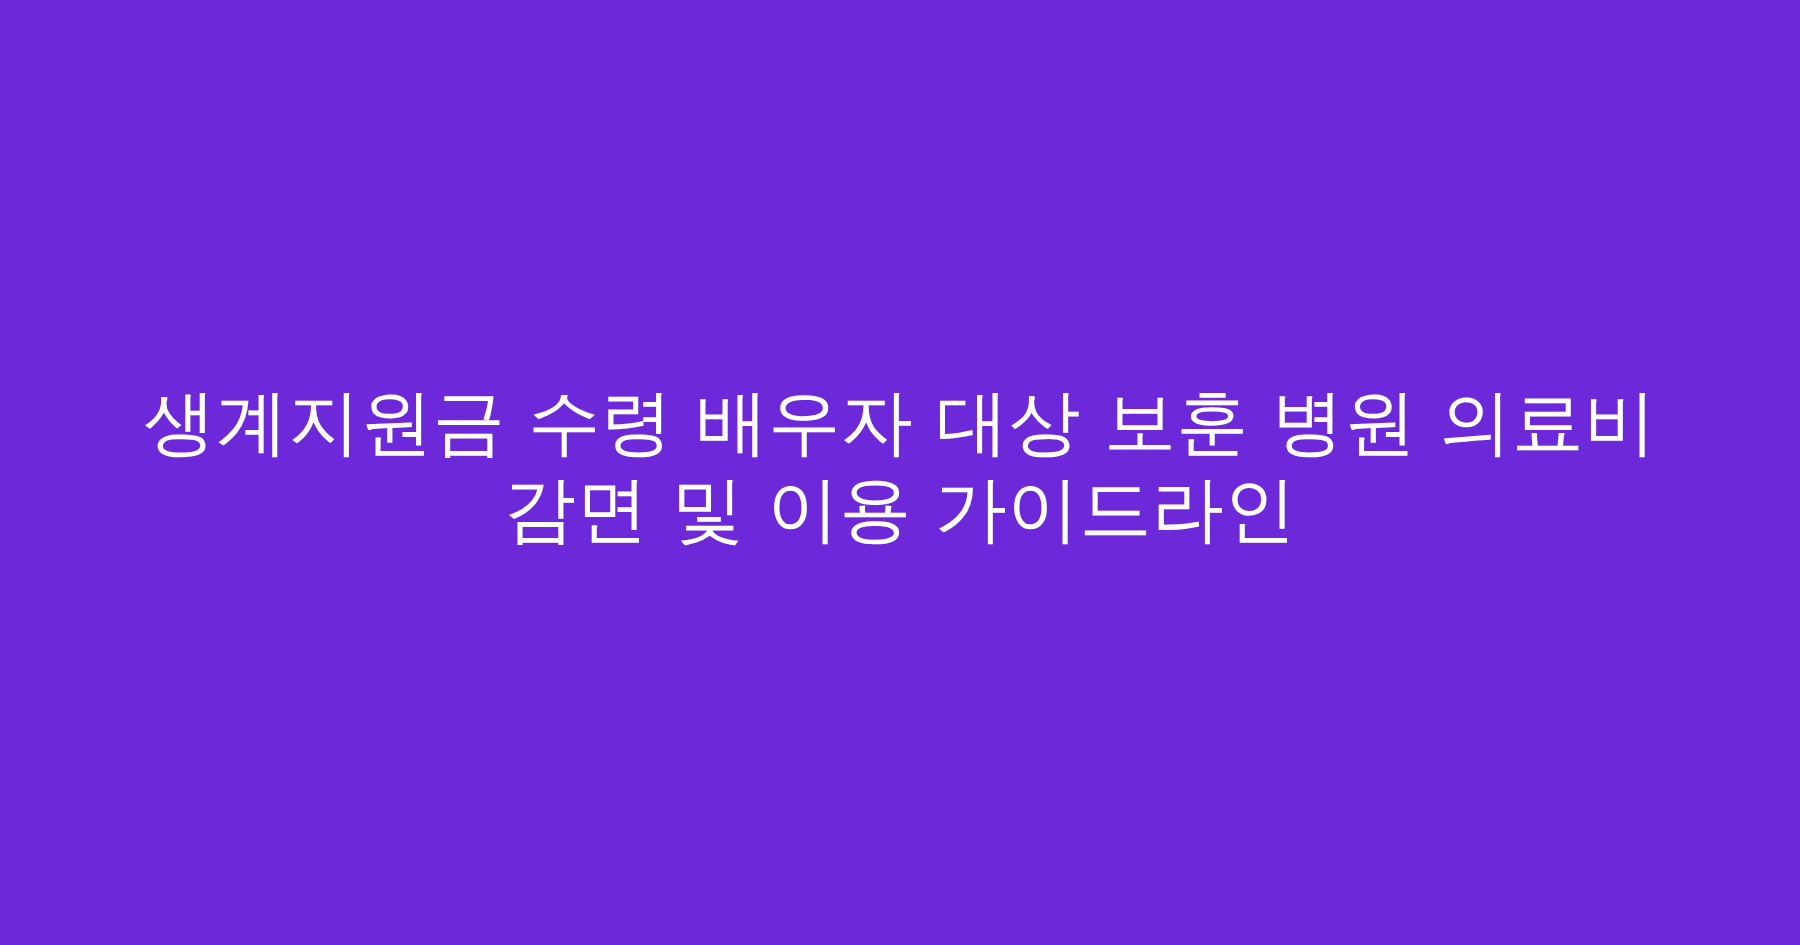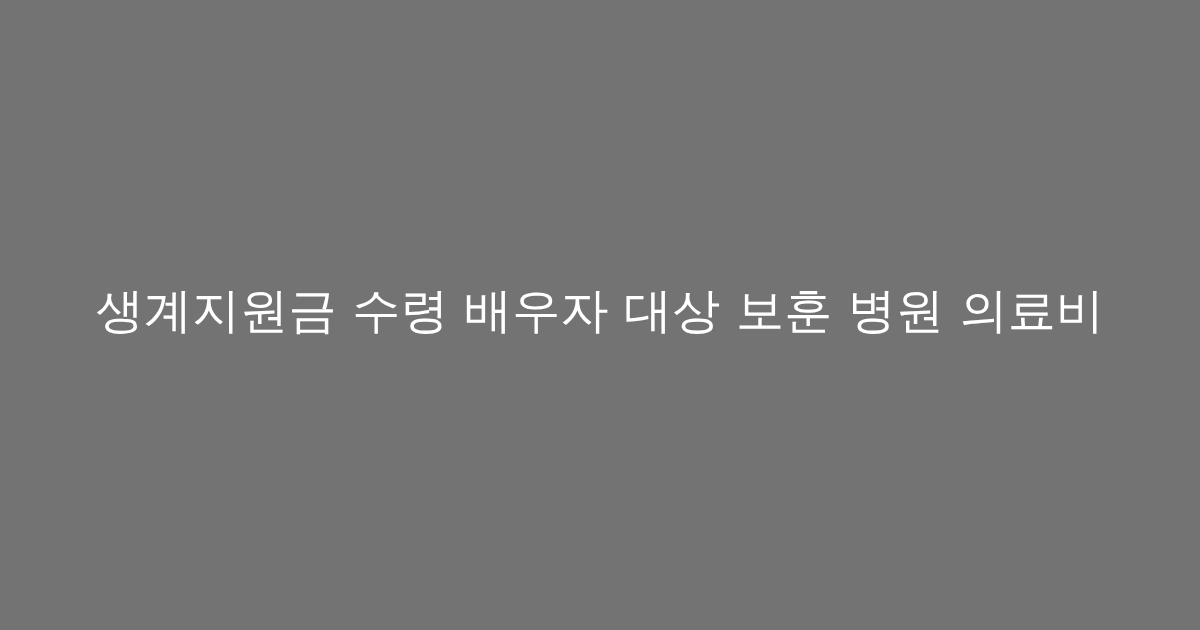--- a/index.html
+++ b/index.html
@@ -16,21 +16,21 @@
   }
 
   #og-card {
     position: relative;
     box-sizing: border-box;
     width: 1200px;
     height: 630px;
     display: flex;
     align-items: center;
     justify-content: center;
-    background-color: #737373;
+    background-color: #6d28d9;
   }
 
   #title-block {
     width: 1080px;
     margin-top: -8px;            
     text-align: center;
     display: flex;
     flex-direction: column;
     align-items: center;
     justify-content: center;
@@ -50,16 +50,17 @@
 </style>
 </head>
 <body>
 
 <div id="og-card">
 
   <div id="title-block">
 
     <span class="title-line">생계지원금 수령 배우자 대상 보훈 병원 의료비</span>
 
+    <span class="title-line">감면 및 이용 가이드라인</span>
 
   </div>
 
 </div>
 
 </body></html>

